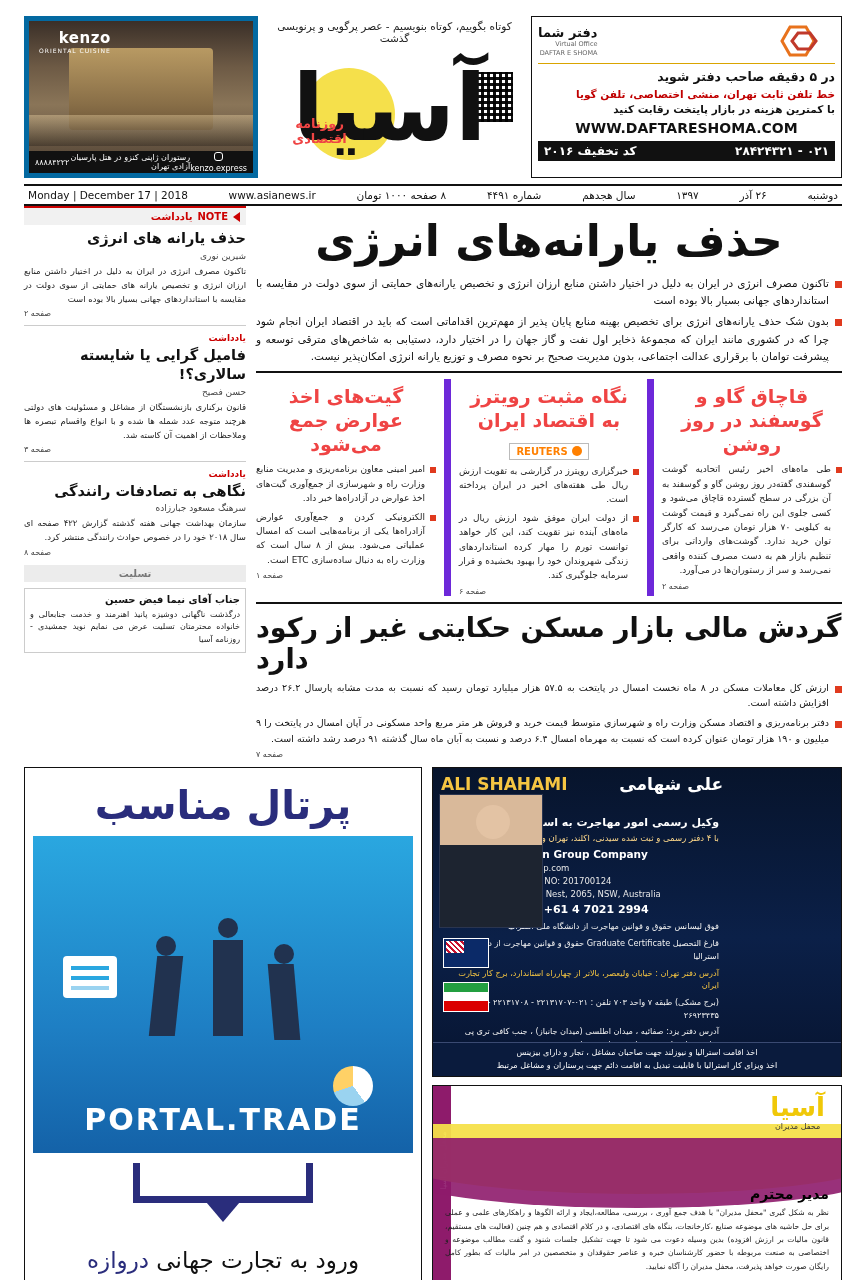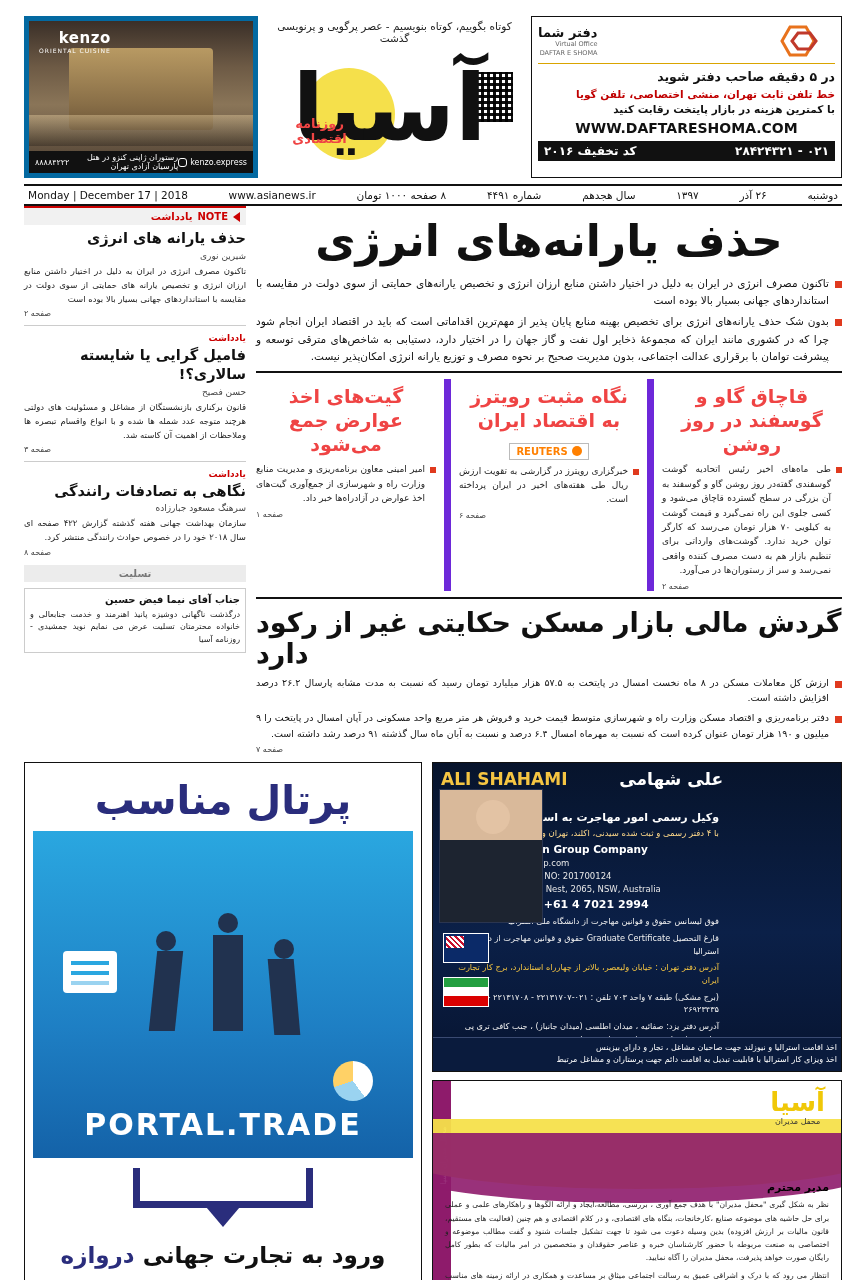--- a/index.html
+++ b/index.html
@@ -121,21 +121,21 @@
   .kenzo-photo::after {
     content:""; position:absolute; left:0; bottom:18%; width:100%; height:20%;
     background: linear-gradient(180deg, rgba(255,230,180,.35), rgba(0,0,0,.25));
   }
   .kenzo-bar {
     position: absolute; left:0; right:0; bottom:0; height: 22px;
     background: #111; color:#fff; font-size: 8px;
     display:flex; align-items:center; justify-content:space-between;
     padding: 0 6px; direction: rtl; z-index:4;
   }
-  .kenzo-bar .ig { display:flex; align-items:center; gap:3px; direction:ltr; }
+  .kenzo-bar .ig { display:flex; align-items:center; gap:3px; direction:ltr;flex-direction:column; }
   .ig-glyph { width:9px; height:9px; border:1.4px solid #fff; border-radius:3px; display:inline-block; }
 
   
   .infobar {
     margin: 6px 24px 0 24px;
     border-top: 2px solid #111;
     border-bottom: 2px solid #111;
     display: flex; align-items: center; justify-content: space-between;
     font-size: 10.5px; padding: 3px 4px; color: #111;
     direction: rtl;
@@ -251,21 +251,21 @@
   .flag-au { left: 10px; top: 170px; background: #0b2a68; }
   .flag-au::before {
     content:""; position:absolute; left:2px; top:2px; width:18px; height:12px;
     background: repeating-linear-gradient(45deg,#fff 0 2px,#c8102e 2px 4px), #0b2a68;
   }
   .flag-ir { left: 10px; top: 214px;
     background: linear-gradient(180deg,#239f40 0 33%, #fff 33% 66%, #da0000 66% 100%); }
   .ad-immig .footer-strip {
     position: absolute; left: 0; right: 0; bottom: 0;
     background: #0a1b3d; border-top: 1px solid #3a4a72;
-    font-size: 8px; padding: 4px 4px; line-height: 1.6; color: #fff;
+    font-size: 8px; padding: 4px 4px; line-height: 1.6; color: #fff; text-align: center;
   }
 
   
   .ad-portal {
     height: 560px; border: 1px solid #111; background: #fff;
     display: flex; flex-direction: column; align-items: center;
     padding: 10px 8px;
   }
   .ad-portal .ptitle {
     font-size: 40px; font-weight: bold; color: #2a2d7c; margin: 4px 0 8px 0;
@@ -304,21 +304,21 @@
   .arrow-down {
     width: 180px; height: 40px; border: 7px solid #2a2d7c; border-top: none;
     position: relative;
   }
   .arrow-down::after {
     content:""; position: absolute; left: 50%; bottom: -26px; transform: translateX(-50%);
     width: 0; height: 0; border-left: 22px solid transparent;
     border-right: 22px solid transparent; border-top: 26px solid #2a2d7c;
   }
   .ad-portal .tagline {
-    margin-top: 34px; font-size: 23px; font-weight: bold; color: #2a2d7c;
+    margin-top: 44px; font-size: 23px; font-weight: normal; color: #2a2d7c;
   }
   .ad-portal .tagline .dark { color: #111; }
   .ad-portal .url {
     margin-top: 8px; font-size: 30px; font-weight: bold; color: #2a2d7c; direction: ltr;
   }
 
   
   .ad-letter {
     position: relative; height: 250px; margin-top: 8px;
     border: 1px solid #111; background: #fff; overflow: hidden; padding: 8px 12px;
@@ -330,21 +330,21 @@
   .ad-letter .wave2 {
     position: absolute; left: -10%; top: 38px; width: 120%; height: 70px;
     background: #f5e04b; border-radius: 0 0 60% 60%; opacity: .95;
   }
   .ad-letter .lg {
     position: absolute; right: 16px; top: 6px; text-align: center; z-index: 4;
   }
   .ad-letter .lg .big { font-size: 26px; font-weight: bold; color: #f0c808; }
   .ad-letter .lg .sm { font-size: 8px; color: #333; }
   .ad-letter .content { position: relative; z-index: 5; margin-top: 92px; }
-  .ad-letter .salut { font-size: 11px; font-weight: bold; margin-bottom: 4px; }
+  .ad-letter .salut { font-size: 14px; font-weight: bold; margin-bottom: 4px; }
   .ad-letter .txt { font-size: 7.6px; line-height: 1.75; text-align: justify; color: #222; }
   .vbar { position: absolute; left: 0; top: 0; bottom: 0; width: 18px; background: #8e1b6b; }
   .vbar span {
     position: absolute; left: -22px; top: 70px; width: 64px;
     transform: rotate(-90deg); color: #fff; font-size: 7.5px; text-align:center;
   }
 </style>
 </head>
 <body>
 
@@ -449,28 +449,36 @@
           <div style="text-align:center">
             <span class="reuters-badge">
               <span class="dot"></span>
               <span class="txt">REUTERS</span>
             </span>
           </div>
           <div class="item">
             <span class="sq"></span>
             <span class="body">خبرگزاری رویترز در گزارشی به تقویت ارزش ریال طی هفته‌های اخیر در ایران پرداخته است.</span>
           </div>
+          <div class="item">
+            <span class="sq"></span>
+            <span class="body">از دولت ایران موفق شود ارزش ریال در ماه‌های آینده نیز تقویت کند، این کار خواهد توانست تورم را مهار کرده استاندارد‌های زندگی شهروندان خود را بهبود بخشیده و قرار سرمایه جلوگیری کند.</span>
+          </div>
           <div class="pagelink">صفحه ۶</div>
         </div>
 
         <div class="ncol">
           <h3>گیت‌های اخذ عوارض جمع می‌شود</h3>
           <div class="item">
             <span class="sq"></span>
             <span class="body">امیر امینی معاون برنامه‌ریزی و مدیریت منابع وزارت راه و شهرسازی از جمع‌آوری گیت‌های اخذ عوارض در آزادراه‌ها خبر داد.</span>
+          </div>
+          <div class="item">
+            <span class="sq"></span>
+            <span class="body">الکترونیکی کردن و جمع‌آوری عوارض آزادراه‌ها یکی از برنامه‌هایی است که امسال عملیاتی می‌شود. بیش از ۸ سال است که وزارت راه به دنبال ساده‌سازی ETC است.</span>
           </div>
           <div class="pagelink">صفحه ۱</div>
         </div>
       </div>
 
       <div class="rule"></div>
 
       <div class="lead2">
         <h2 class="lead2-title">گردش مالی بازار مسکن حکایتی غیر از رکود دارد</h2>
         <div class="bullet-line">

